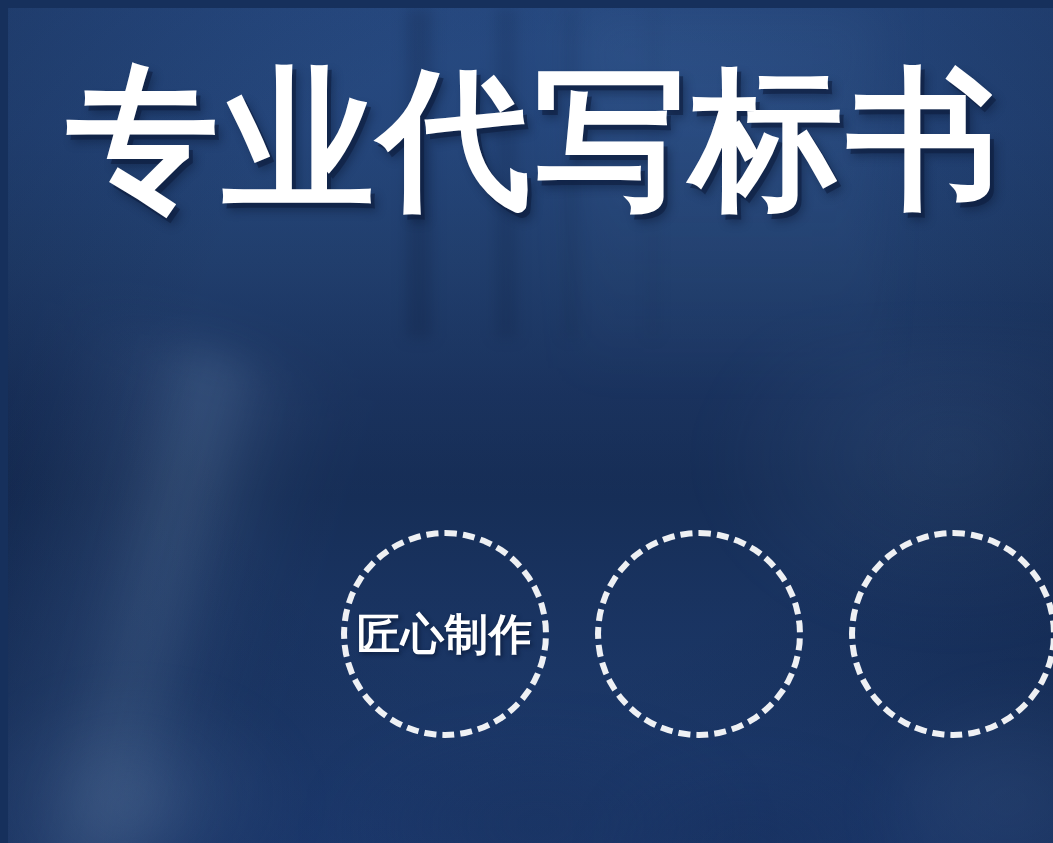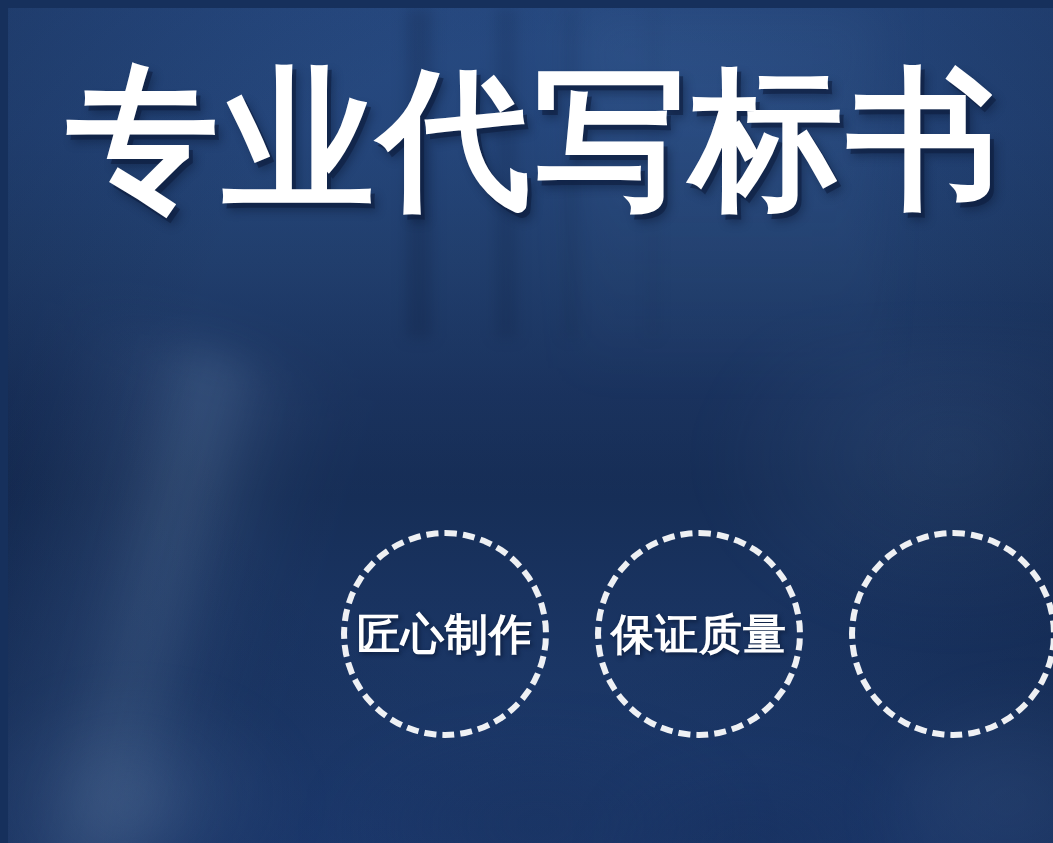--- a/index.html
+++ b/index.html
@@ -222,21 +222,20 @@
     <div class="features">
 
       <div class="feature">
         <span class="ring"></span>
         <span class="flabel">匠心制作</span>
       </div>
 
 
       <div class="feature">
         <span class="ring"></span>
-        <span class="flabel">保证质量</span>
       </div>
 
       <div class="feature">
         <span class="ring"></span>
       </div>
 
     </div>
   </div>
 </div>
 

